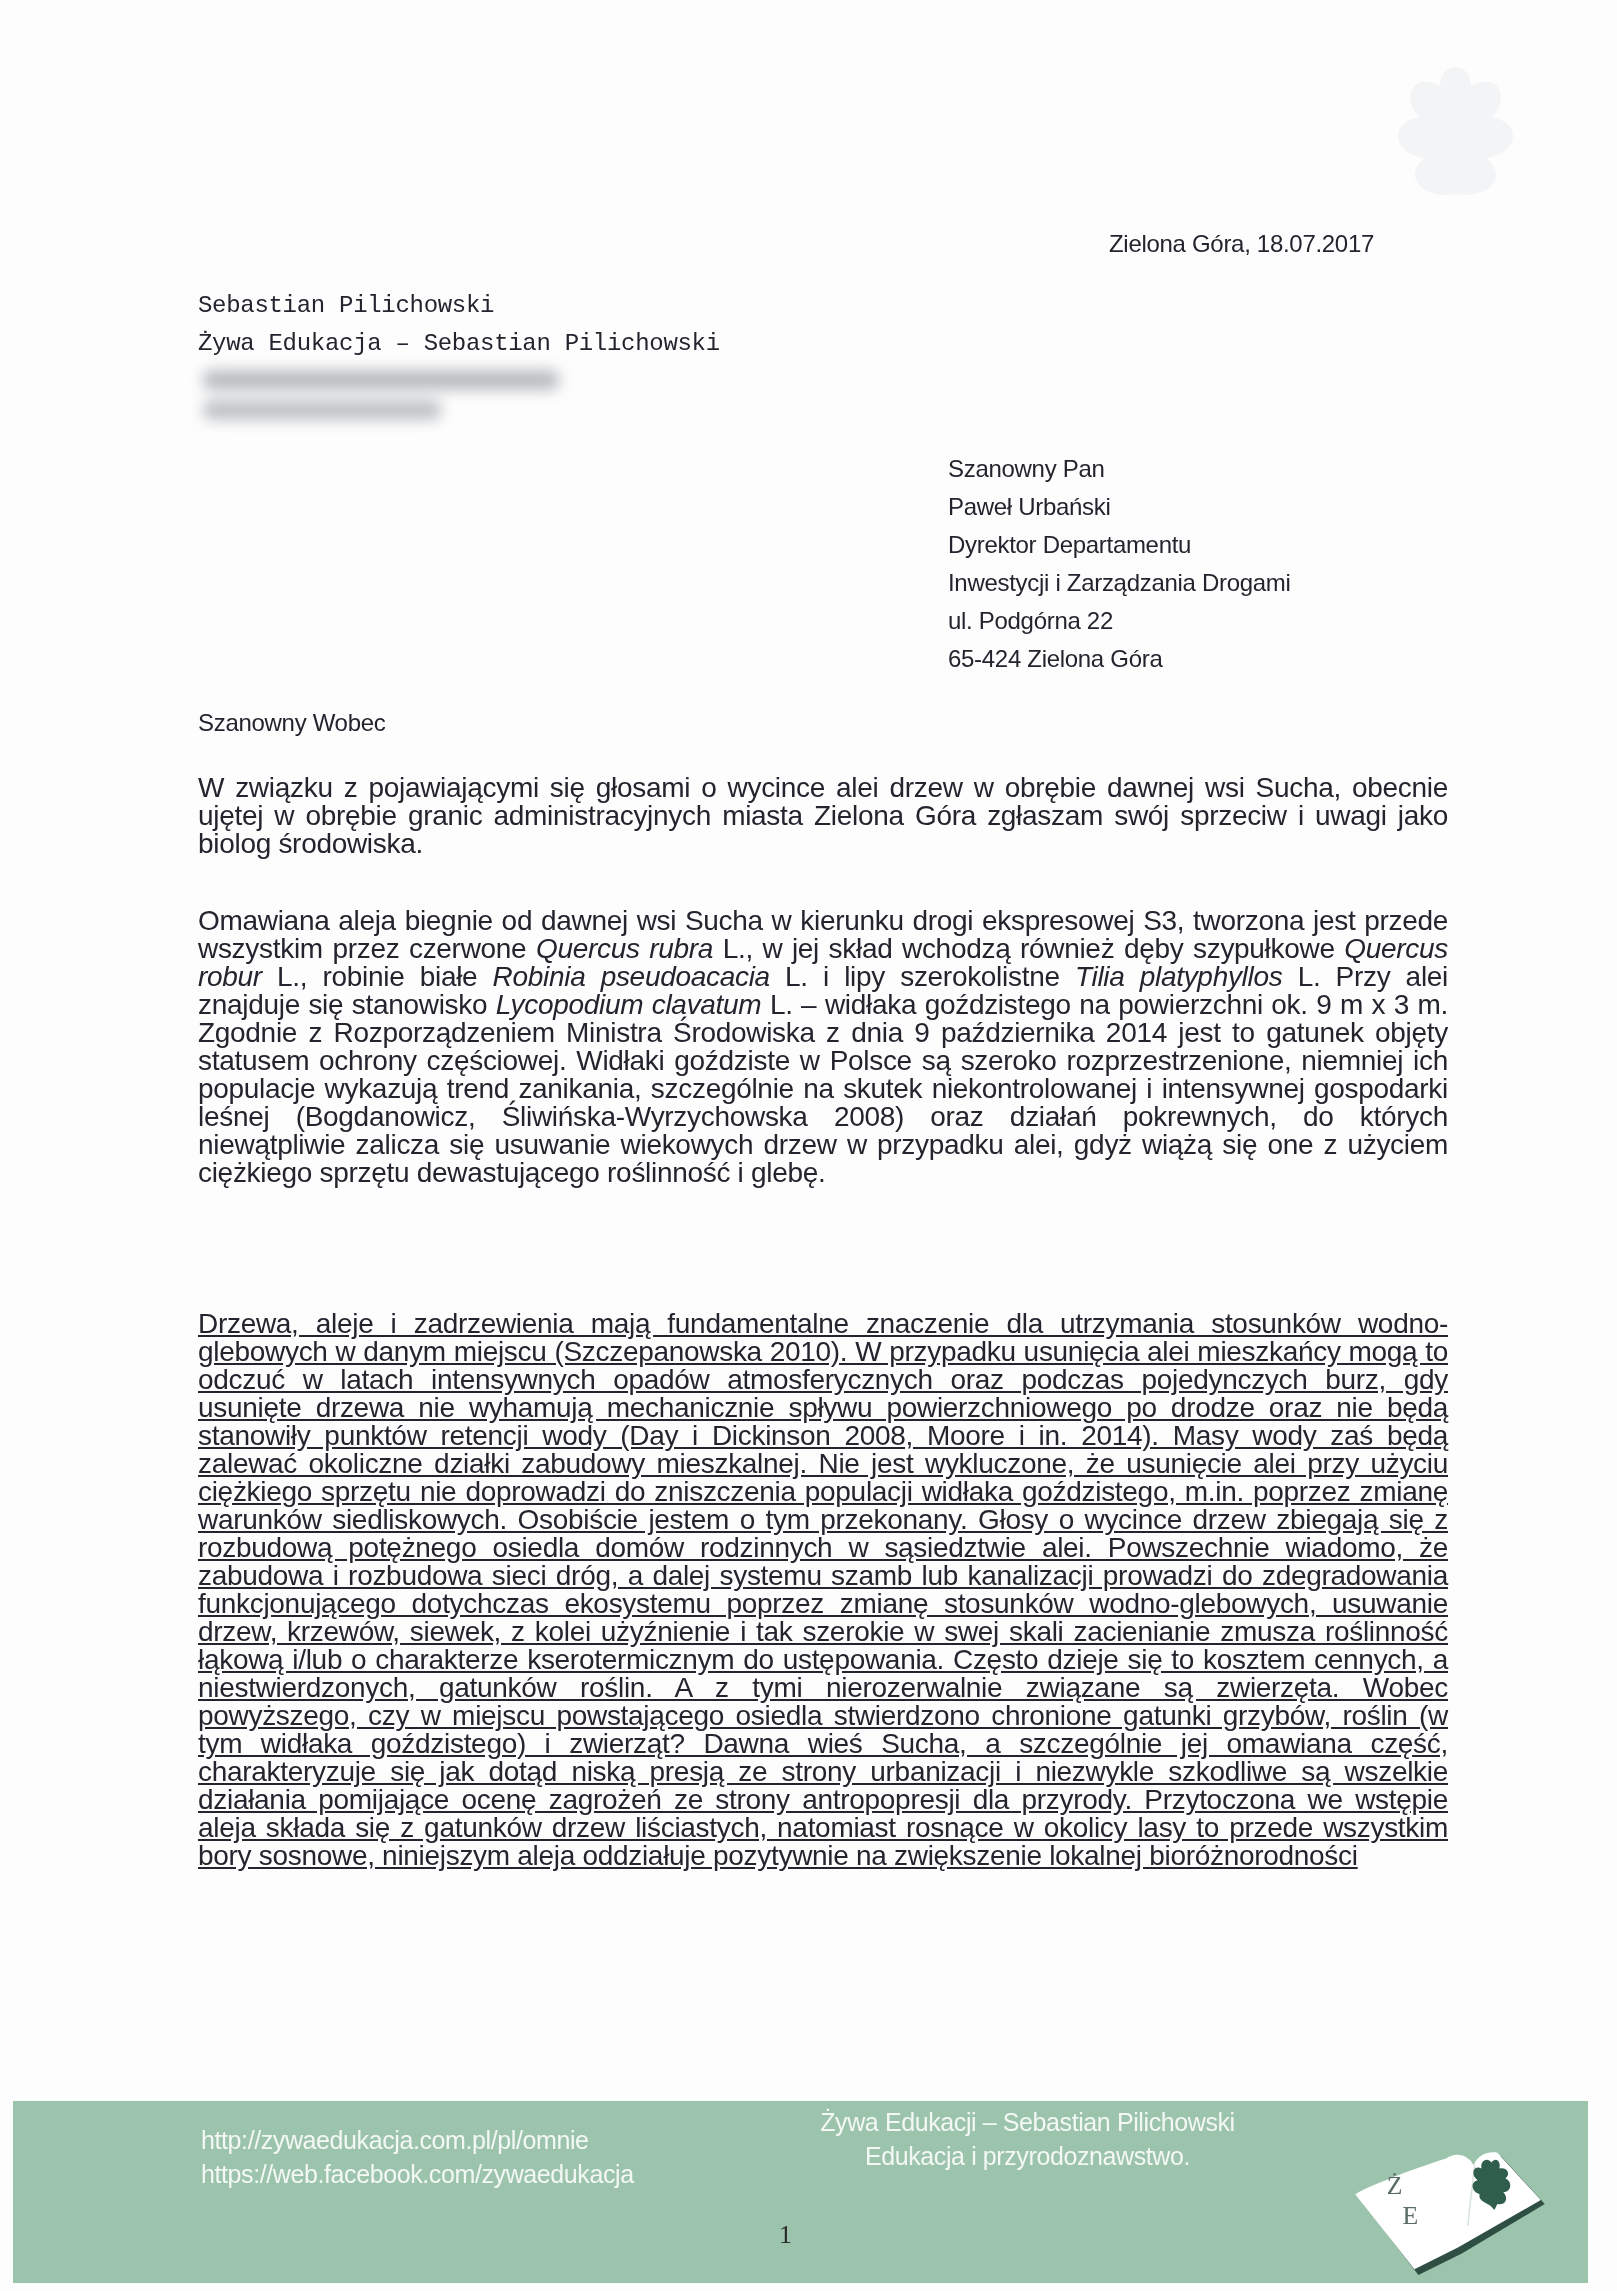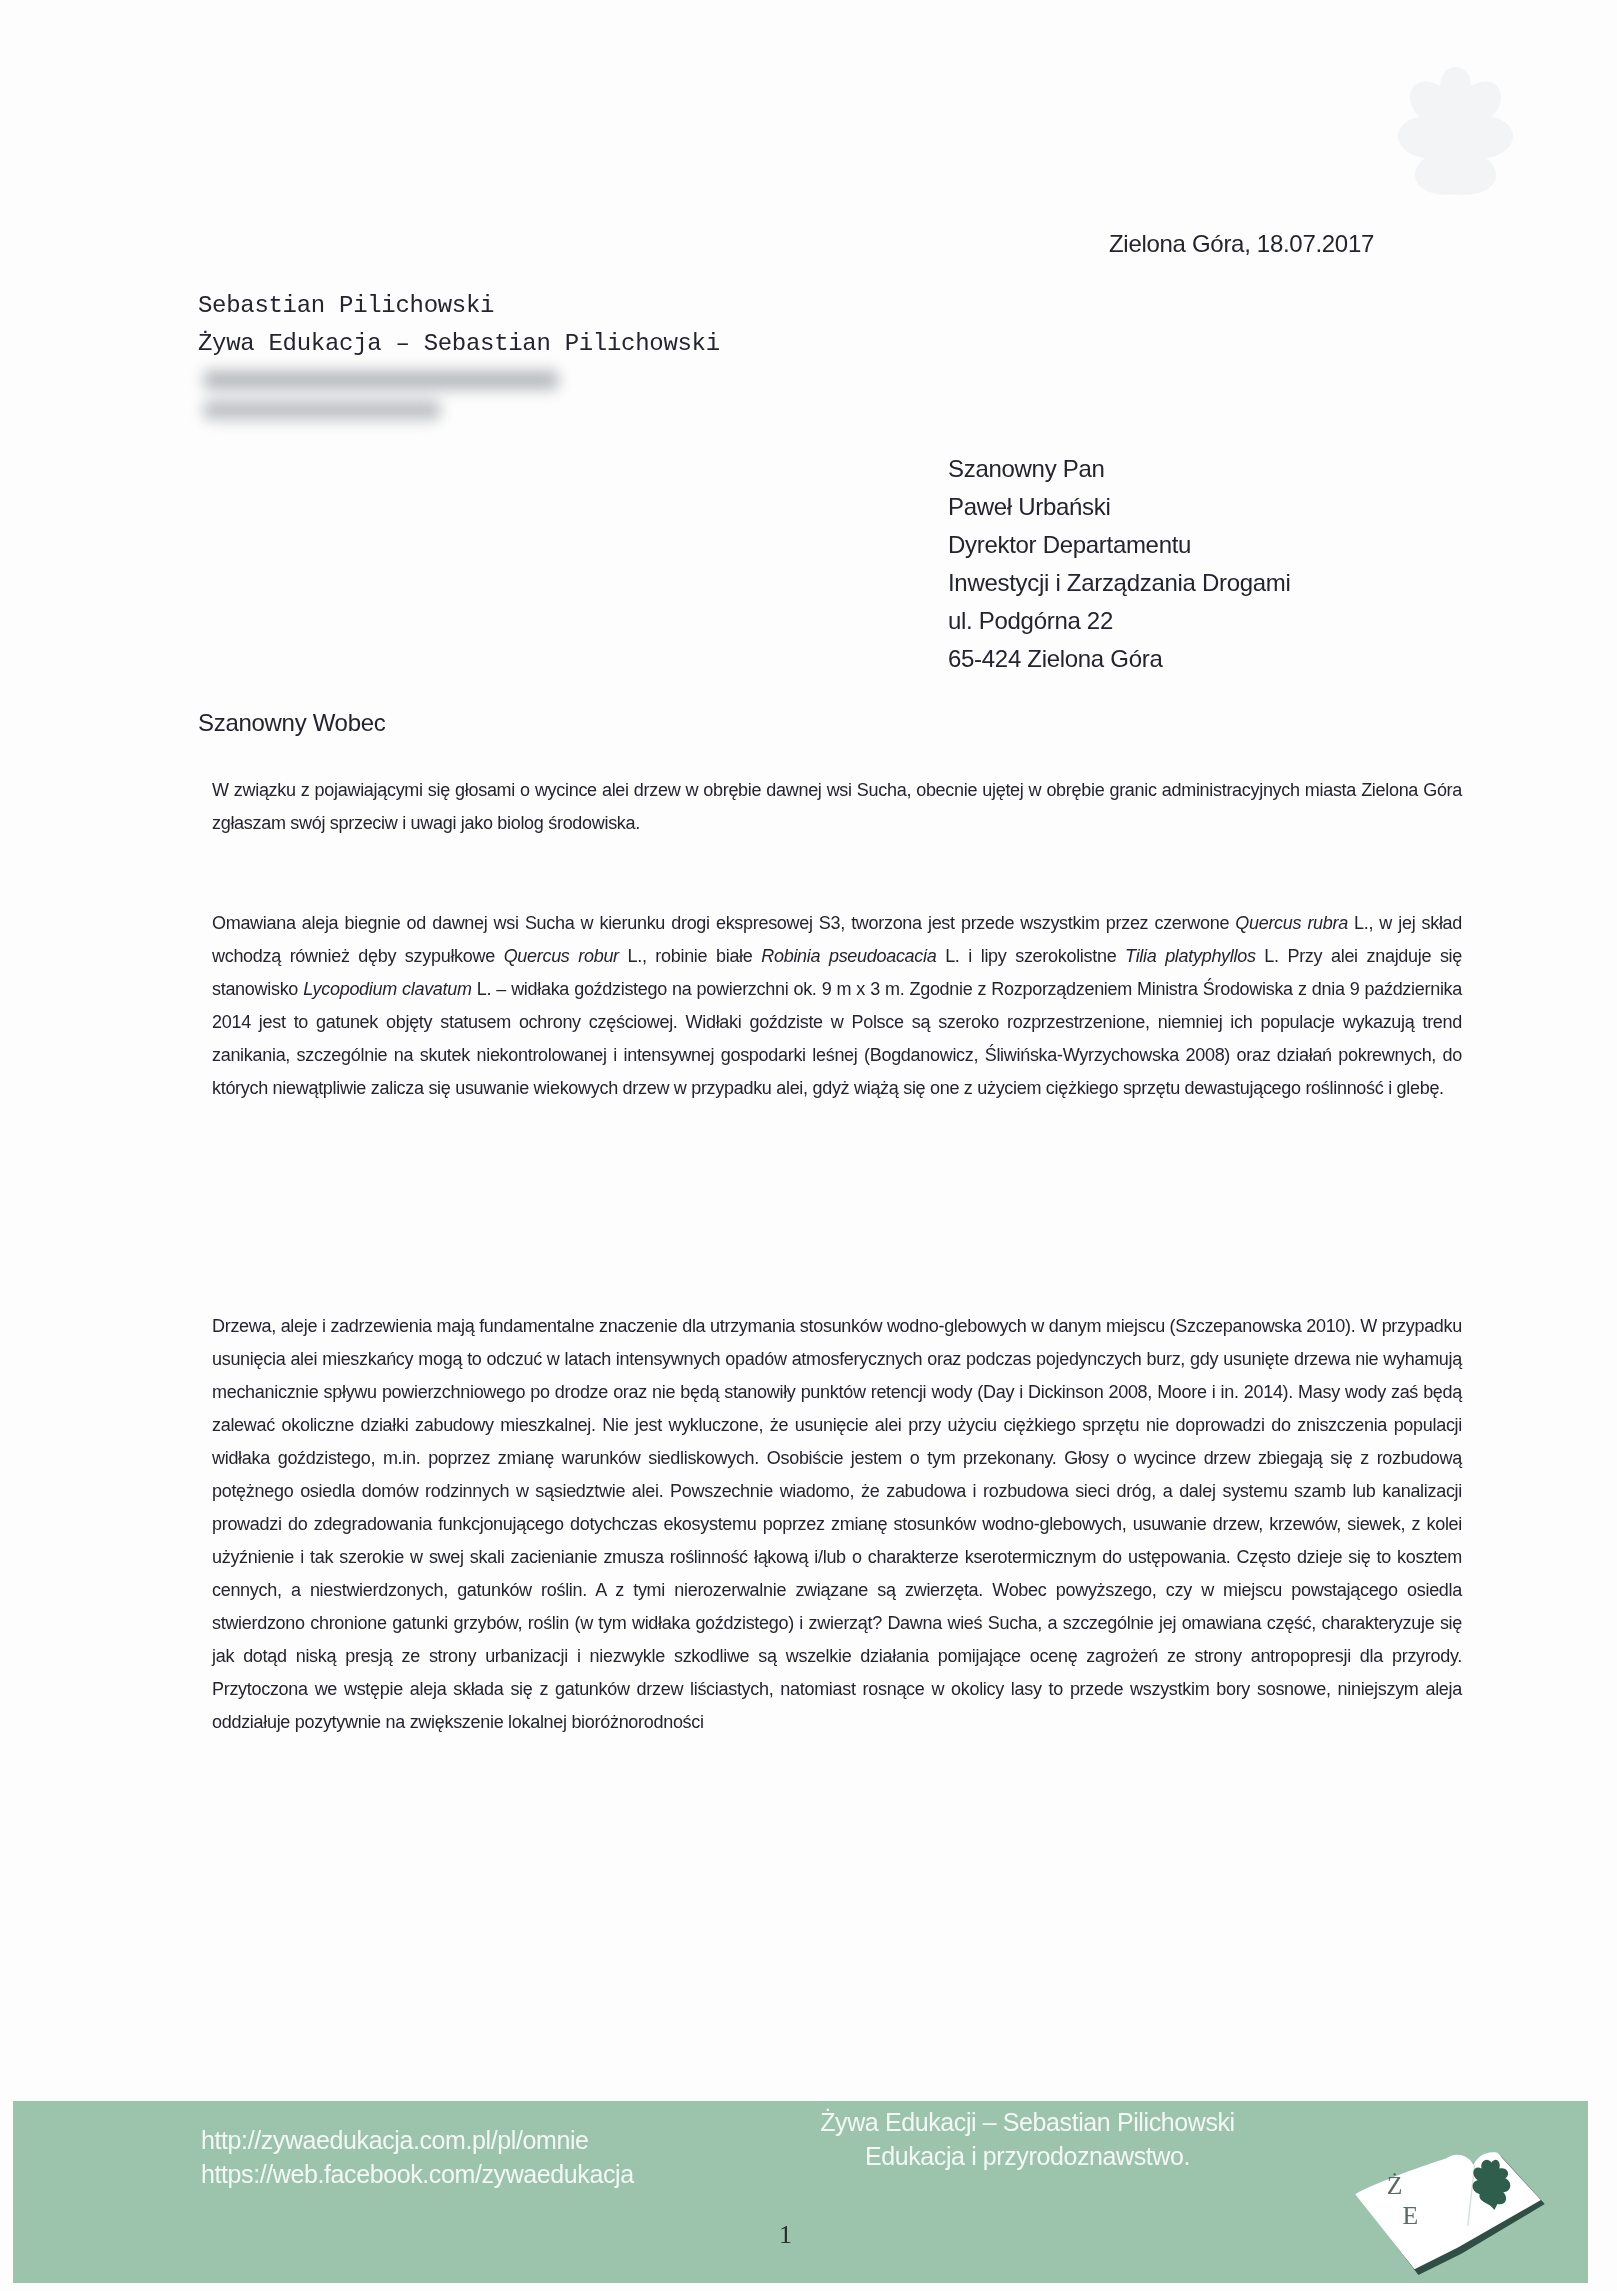--- a/index.html
+++ b/index.html
@@ -12,25 +12,25 @@
   .page { position:absolute; left:0; top:0; width:1618px; height:1744px; }
   .txt { position:absolute; font-size:24px; line-height:28px; letter-spacing:-0.3px; white-space:nowrap; }
   .watermark { position:absolute; left:1327px; top:40px; width:257px; height:257px; opacity:0.06; }
   .date { left:1109px; top:230px; }
   .sender { left:198px; top:287px; line-height:38px;font-family:Liberation Mono, monospace; }
   .blurred { position:absolute; left:193px; top:364px; width:366px; height:69px; filter:blur(7px); }
   .blurred .b1 { position:absolute; left:10px; top:6px; width:356px; height:20px; background:#b9bcc0; border-radius:8px; }
   .blurred .b2 { position:absolute; left:10px; top:36px; width:238px; height:20px; background:#bfc2c6; border-radius:8px; }
   .recipient { left:948px; top:450px; line-height:38px; }
   .salutation { left:198px; top:709px; }
-  .para { position:absolute; left:212px; width:1250px; font-size:18px; line-height:33px; letter-spacing:-0.3px; text-align:justify; }
+  .para { position:absolute; left:198px; width:1250px; font-size:28px; line-height:28px; letter-spacing:-0.3px; text-align:justify; }
   .para i { font-style:italic; }
   .p1 { top:774px; }
   .p2 { top:907px; }
-  .p3 { top:1310px; }
+  .p3 { top:1310px;text-decoration:underline; }
   .footer {
     position:absolute; left:13px; top:2101px; width:1575px; height:182px;
     background:#9cc4ac;
   }
   .footer .ftext { position:absolute; color:#f4f8f5; font-size:25px; line-height:34px; letter-spacing:-0.4px; white-space:nowrap; }
   .f-links { left:188px; top:22px; }
   .f-org { left:782px; top:4px; text-align:center; width:465px; }
   .page-num { position:absolute; left:766px; top:119px; font-size:26px; color:#2b2b2b; font-family:"Liberation Serif", serif; }
   .logo { position:absolute; left:1351px; top:2127px; width:198px; height:156px; }
 </style>

